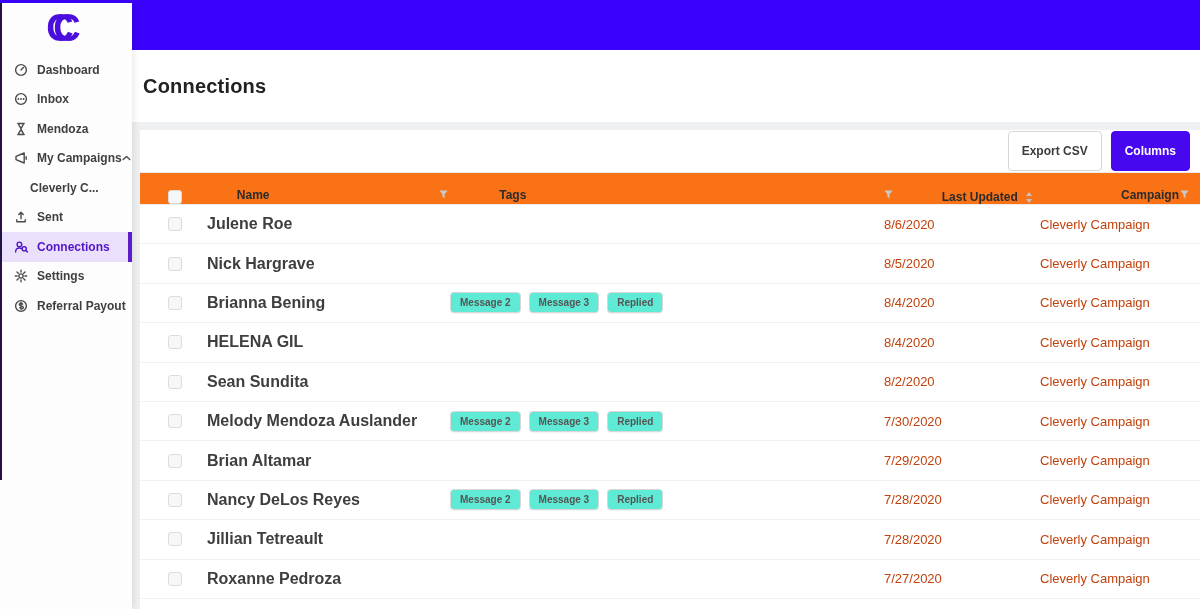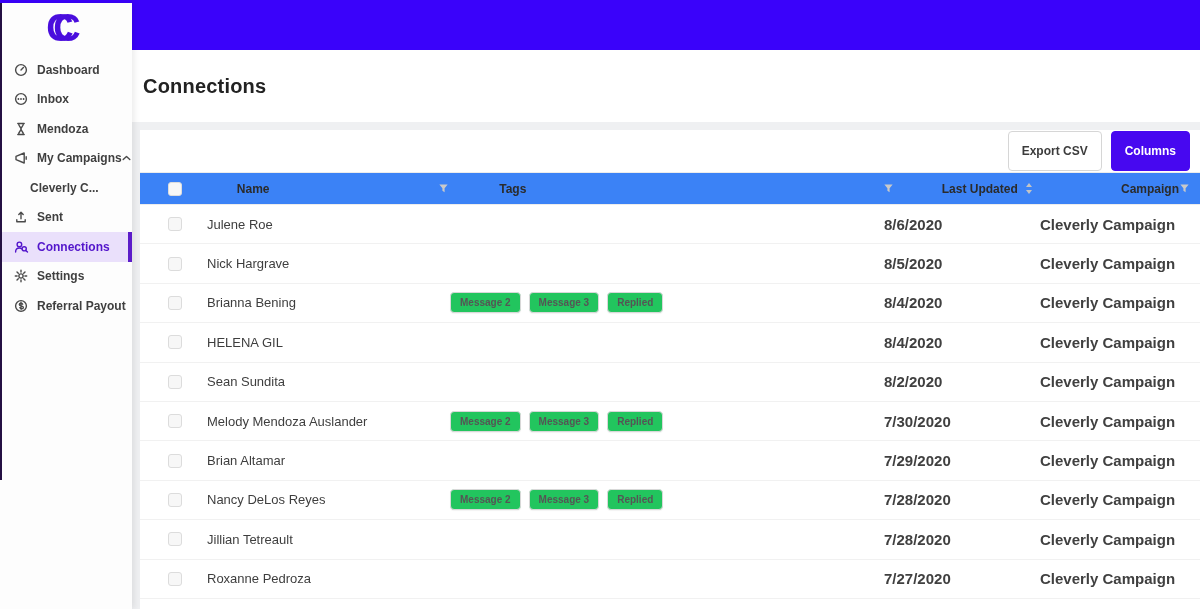--- a/index.html
+++ b/index.html
@@ -46,40 +46,40 @@
 
   
   .toolbar { height:42px; display:flex; align-items:center; justify-content:flex-end;
     gap:9px; padding-right:10px; }
   .btn { height:40px; font-size:12px; font-weight:700; border-radius:4px;
     padding:0 13px; cursor:pointer; font-family:"Liberation Sans", sans-serif; }
   .btn.ghost { background:#fff; border:1px solid #d6d6d6; color:#3c3c3c; }
   .btn.primary { background:#4708f0; border:1px solid #4708f0; color:#fff; }
 
   
-  .thead { display:flex; align-items:center; height:33px; background:#3b82f6;
+  .thead { display:flex; align-items:flex-end; height:33px; background:#f97316;
     border-top:1px solid #ececec; border-bottom:1px solid #ececec;gap:32px; }
   .row { display:flex; align-items:center; height:39.4px; border-bottom:1px solid #f1f1f1;
     background:#fff; }
   .c-check { width:67px; padding-left:28px; display:flex; align-items:center; }
   .c-name { width:243px; display:flex; align-items:center; justify-content:space-between;
     padding-right:18px; }
   .c-tags { width:434px; display:flex; align-items:center; justify-content:space-between;
     padding-right:16px; }
   .c-updated { width:156px; display:flex; align-items:center; }
   .c-campaign { flex:1; display:flex; align-items:center; justify-content:space-between;
     padding-right:10px; }
   .th-label { font-size:12px; font-weight:700; color:#2b2b2b; }
   .sorter { display:inline-flex; flex-direction:column; margin-left:7px; line-height:0; }
   .checkbox { width:14px; height:14px; border:1px solid #dcdcdc; border-radius:3px;
     background:#f7f7f7; cursor:pointer; }
-  .name-text { font-size:13px; font-weight:400; color:#3e3e3e; }
-  .cell-text { font-size:15px; font-weight:700; color:#404040; }
+  .name-text { font-size:16px; font-weight:700; color:#3e3e3e; }
+  .cell-text { font-size:13px; font-weight:400; color:#c2410c; }
   .tags-wrap { display:flex; align-items:center; gap:8px; }
-  .tag-pill { font-size:10px; font-weight:700; color:#555; background:#22c55e;
+  .tag-pill { font-size:10px; font-weight:700; color:#555; background:#5eead4;
     border:1px solid #d8d8d8; border-radius:4px; padding:4px 9px;
     box-shadow:0 1px 1px rgba(0,0,0,0.05); white-space:nowrap; }
 </style>
 </head>
 <body>
 
 <div class="app">
   <div class="topbar"></div>
   <div class="edge-stripe"></div>
 

